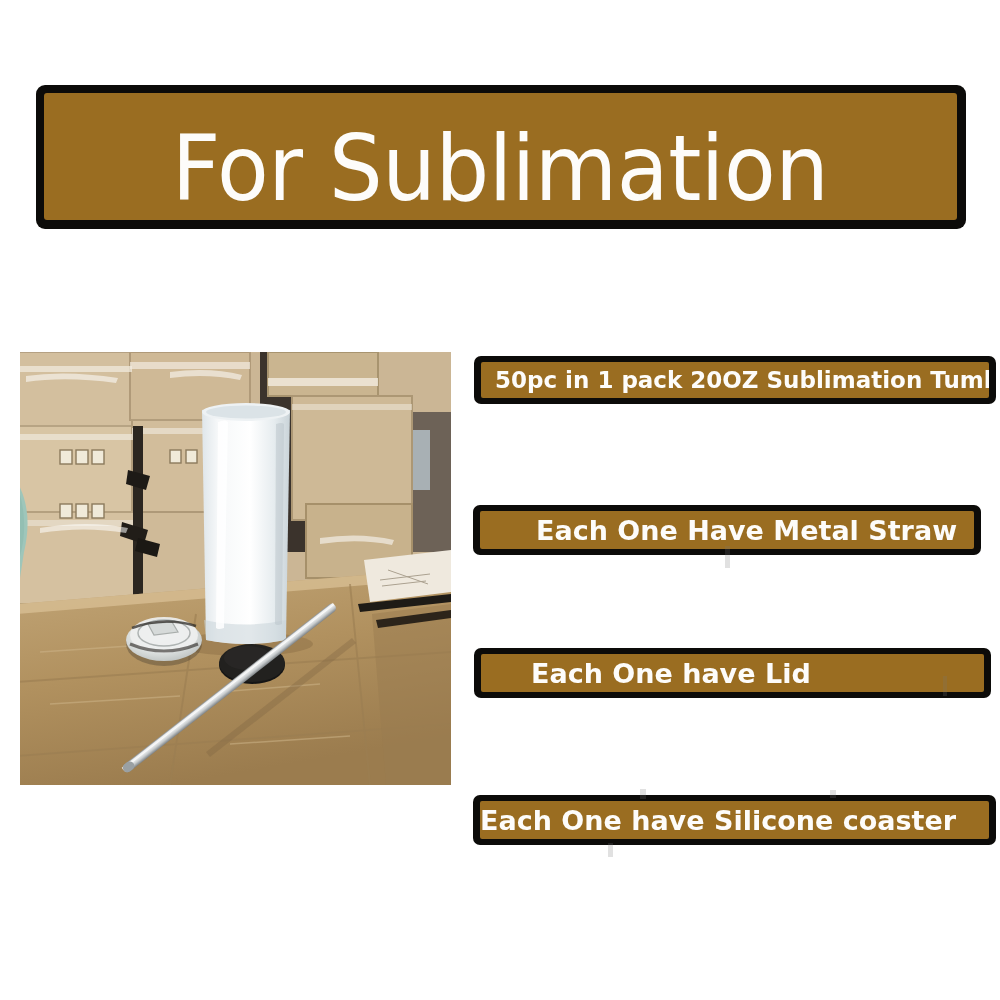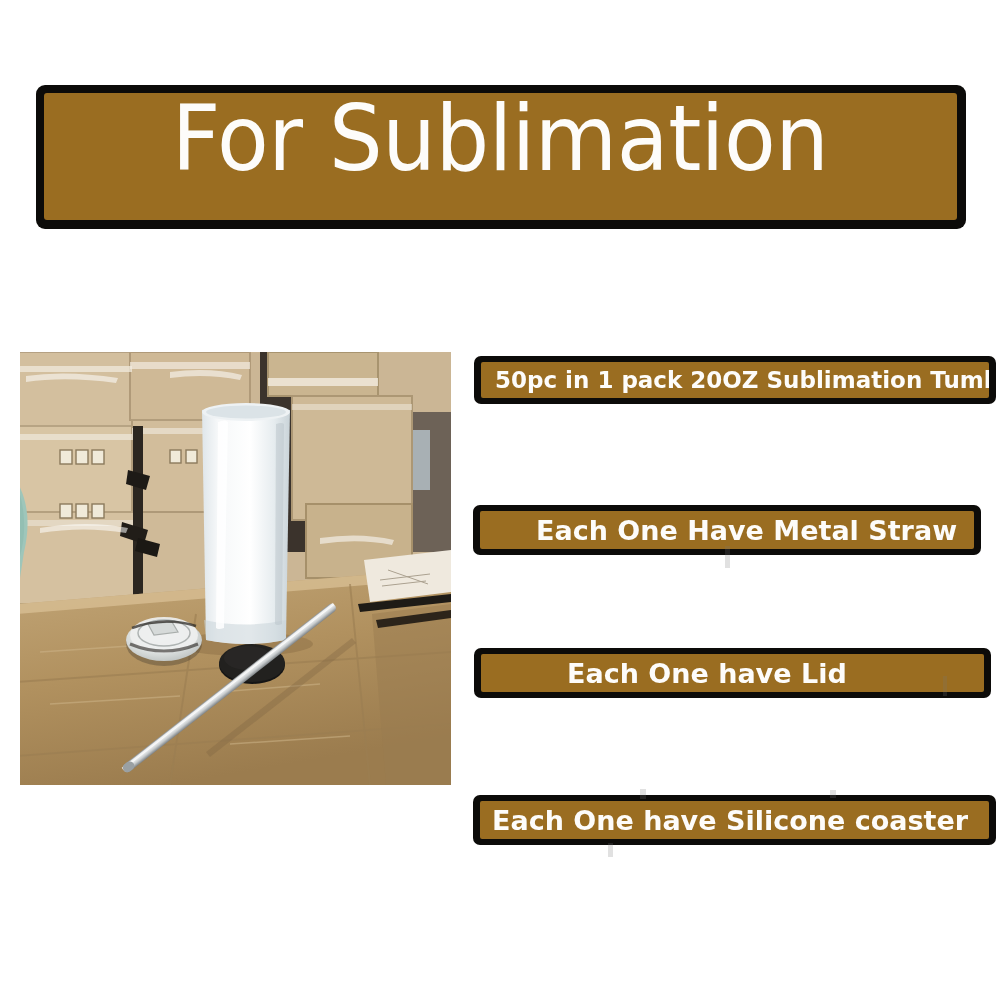--- a/index.html
+++ b/index.html
@@ -27,21 +27,21 @@
     border-radius: 9px;
     box-sizing: border-box;
     padding: 8px 9px 9px 8px;
   }
   #title-banner .inner {
     width: 100%;
     height: 100%;
     background: #9a6d21;
     border-radius: 3px;
     display: flex;
-    align-items: flex-start;
+    align-items: flex-end;
     justify-content: center;
     overflow: hidden;
   }
   #title-text {
     color: #fdfcfa;
     font-family: "DejaVu Sans", sans-serif;
     font-size: 91px;
     line-height: 1;
     font-weight: 400;
     letter-spacing: -0.5px;
@@ -90,24 +90,24 @@
     line-height: 1;
   }
 
   #feature-banner-1 { left: 474px; top: 356px; width: 522px; height: 48px; }
   #feature-banner-1 .feature-text { font-size: 23px; padding-left: 14px; }
 
   #feature-banner-2 { left: 473px; top: 505px; width: 508px; height: 50px; }
   #feature-banner-2 .feature-text { font-size: 27px; padding-left: 56px; }
 
   #feature-banner-3 { left: 474px; top: 648px; width: 517px; height: 50px; }
-  #feature-banner-3 .feature-text { font-size: 27px; padding-left: 50px; margin-left: 36px; }
+  #feature-banner-3 .feature-text { font-size: 27px; padding-left: 50px; }
 
   #feature-banner-4 { left: 473px; top: 795px; width: 523px; height: 50px; }
-  #feature-banner-4 .feature-text { font-size: 27px; padding-left: 12px; }
+  #feature-banner-4 .feature-text { font-size: 27px; }
 
   
   .artifact {
     position: absolute;
     background: rgba(120,120,120,0.22);
     pointer-events: none;
   }
 </style>
 </head>
 <body>

